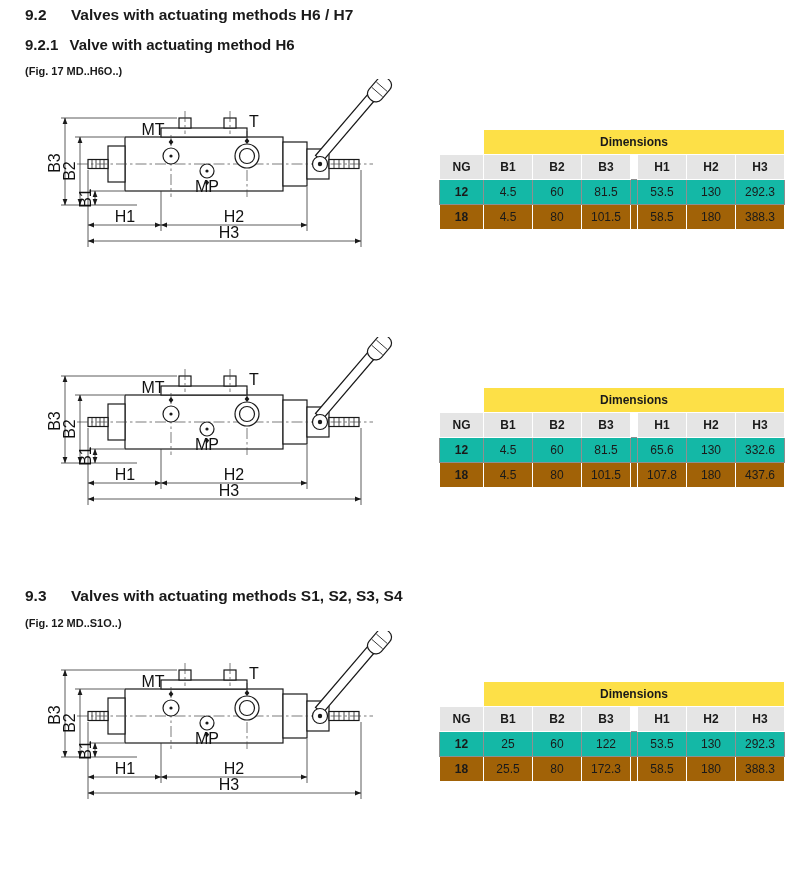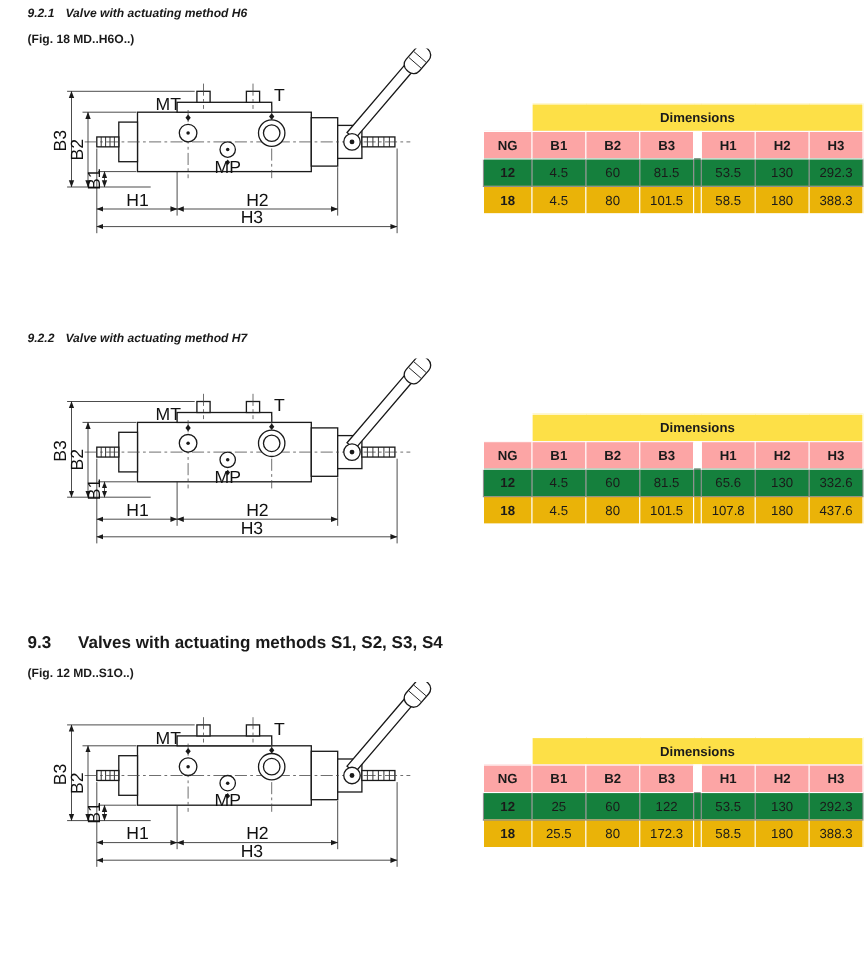--- a/index.html
+++ b/index.html
@@ -8,39 +8,39 @@
     width: 785px;
     min-height: 870px;
     background: #ffffff;
     color: #1a1a1a;
     font-family: "Liberation Sans", "DejaVu Sans", sans-serif;
     padding: 6px 0 8px 25px;
   }
   .content { width: 760px; }
   .h2 { font-size: 15.5px; font-weight: bold; margin: 0 0 12px 0; }
   .h2 .num { margin-right: 20px; }
-  .h3 { font-size: 11px; font-weight: bold; margin: 0 0 12px 0; font-style: italic; }
+  .h3 { font-size: 15px; font-weight: bold; margin: 0 0 12px 0; }
   .h3 .num { margin-right: 7px; }
   .figcap { font-size: 11px; font-weight: bold; margin: 0 0 2px 0; }
   .sec { }
   .sec-2 { margin-top: 58px; }
   .sec-3 { margin-top: 50px; }
   .fig-row { display: flex; align-items: center; justify-content: space-between; width: 760px; }
   .figsvg { flex: 0 0 auto; }
 
   
   table.dims { border-collapse: collapse; font-size: 12px; table-layout: fixed; flex: 0 0 auto; }
   col.c-ng { width: 44px; }
   col.c-v  { width: 49px; }
   col.c-gap{ width: 7px; }
   .dims th, .dims td { height: 25px; text-align: center; vertical-align: middle; padding: 0 2px; }
-  .dims .head-row th { background: #fca5a5; border: 1px solid #ffffff; font-weight: bold; }
+  .dims .head-row th { background: #e5e5e5; border: 1px solid #ffffff; font-weight: bold; }
   .dims .banner { background: #fde047; border: 1px solid #ffffff; font-weight: bold; }
-  .dims .row-even th, .dims .row-even td { background: #15803d; border: 1px solid #8f8f8f; font-weight: normal; }
-  .dims .row-odd th, .dims .row-odd td { background: #eab308; border: 1px solid #ffffff; font-weight: normal; }
+  .dims .row-even th, .dims .row-even td { background: #14b8a6; border: 1px solid #8f8f8f; font-weight: normal; }
+  .dims .row-odd th, .dims .row-odd td { background: #a16207; border: 1px solid #ffffff; font-weight: normal; }
   .dims th.ngv { font-weight: bold; }
   .dims .blank, .dims .gap { background: #ffffff; border: none; padding: 0; }
 </style>
 </head>
 <body>
 
 <svg width="0" height="0" style="position:absolute" aria-hidden="true">
   <defs>
     <marker id="mA" viewBox="0 0 10 10" refX="9.5" refY="5" markerWidth="8" markerHeight="8" orient="auto-start-reverse">
       <path d="M0,1.2 L10,5 L0,8.8 Z" fill="#1a1a1a"></path>
@@ -139,25 +139,29 @@
           <text x="182" y="107">MP</text>
         </g>
       </g>
     </g>
   </defs>
 </svg>
 
 <main class="content">
 
   <section class="sec sec-1">
+    <h2 class="h2">
+      <span class="num">9.2</span>
+      <span>Valves with actuating methods H6 / H7</span>
+    </h2>
     <h3 class="h3">
       <span class="num">9.2.1</span>
       <span>Valve with actuating method H6</span>
     </h3>
-    <p class="figcap">(Fig. 18 MD..H6O..)</p>
+    <p class="figcap">(Fig. 17 MD..H6O..)</p>
     <div class="fig-row">
       <svg class="figsvg" width="390" height="200" viewBox="0 0 390 200">
           <use href="#valve-fig"></use>
         </svg>
       <table class="dims">
         <colgroup>
             <col class="c-ng">
             <col class="c-v">
             <col class="c-v">
             <col class="c-v">
@@ -200,24 +204,20 @@
             <td>58.5</td>
             <td>180</td>
             <td>388.3</td>
           </tr>
         </tbody>
       </table>
     </div>
   </section>
 
   <section class="sec sec-2">
-    <h3 class="h3">
-      <span class="num">9.2.2</span>
-      <span>Valve with actuating method H7</span>
-    </h3>
     <div class="fig-row">
       <svg class="figsvg" width="390" height="200" viewBox="0 0 390 200">
           <use href="#valve-fig"></use>
         </svg>
       <table class="dims">
         <colgroup>
             <col class="c-ng">
             <col class="c-v">
             <col class="c-v">
             <col class="c-v">

